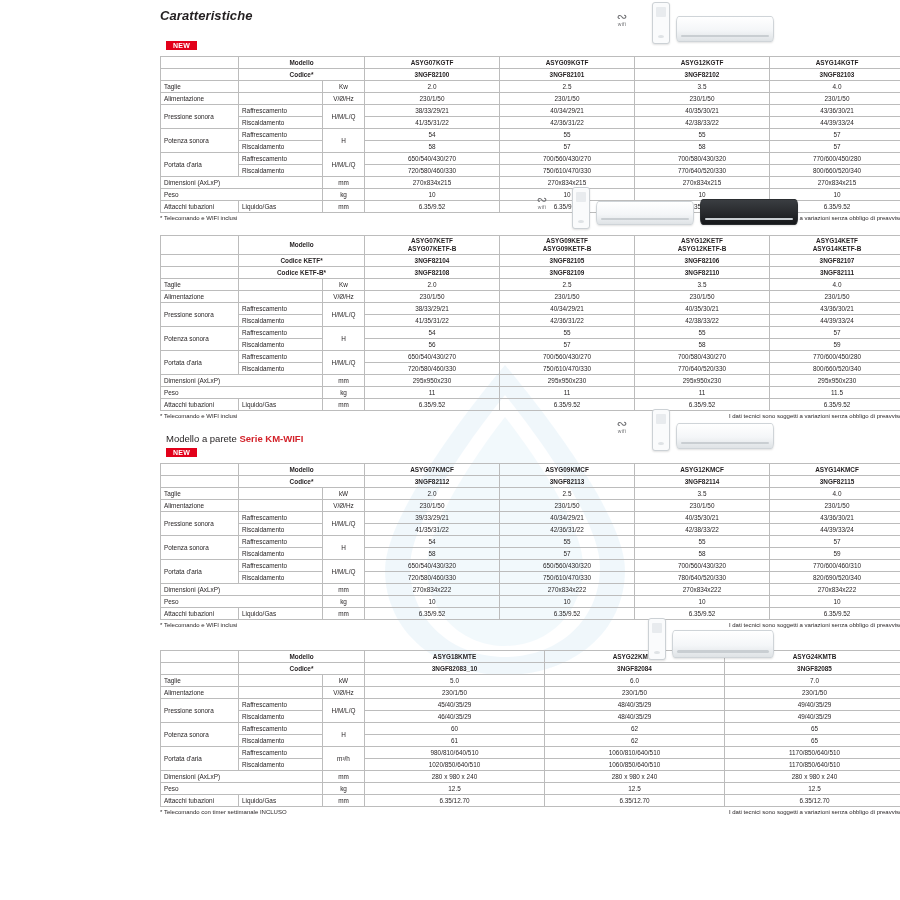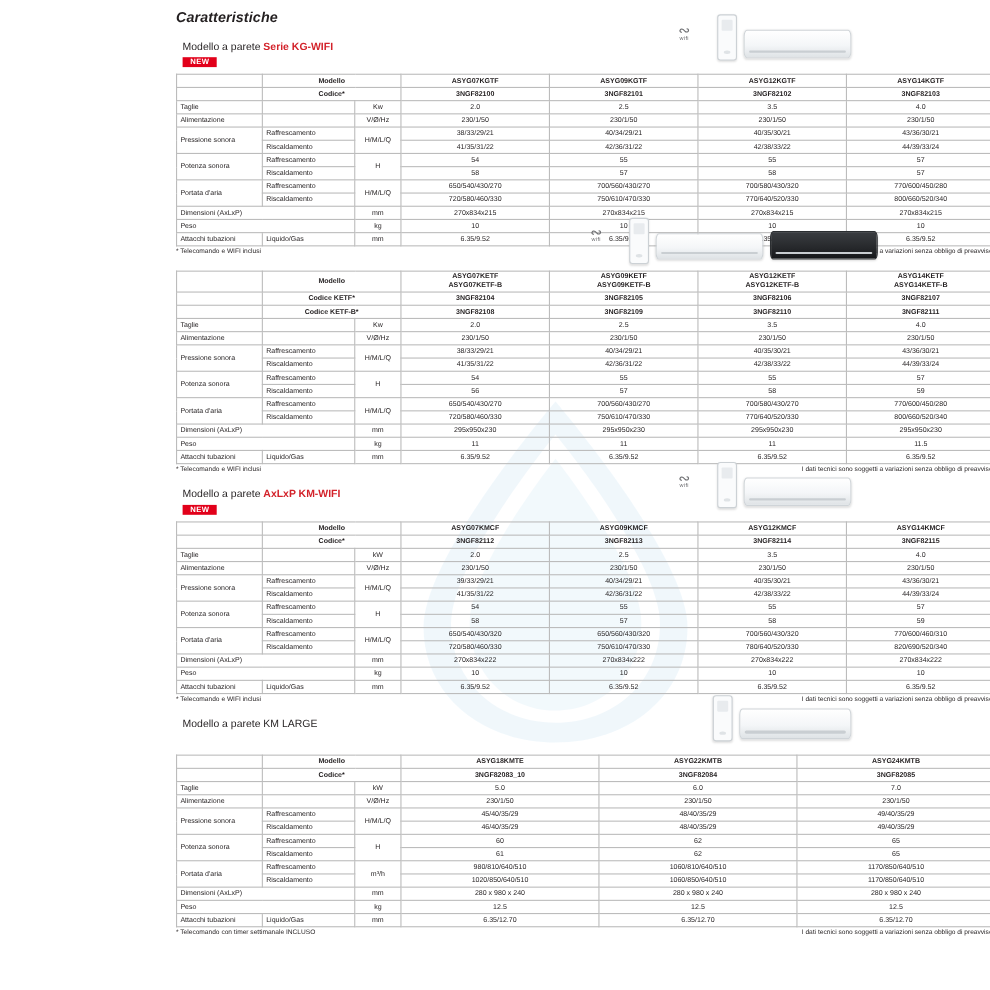--- a/index.html
+++ b/index.html
@@ -100,23 +100,20 @@
     <path d="M150 40 C150 40 55 155 55 212 C55 266 98 302 150 302 C202 302 245 266 245 212 C245 155 150 40 150 40 Z" fill="#ffffff"></path>
     <path d="M150 62 C150 62 72 160 72 211 C72 259 108 291 150 291 C192 291 228 259 228 211 C228 160 150 62 150 62 Z" fill="#d7ecf8"></path>
   </svg>
 
   <div class="content">
 
   <h1 class="title">Caratteristiche</h1>
 
   <div class="section">
     <div class="sec-head">
-      <div class="sec-title">
-        <span class="plain">Modello a parete </span><span class="bold">Serie KG-WIFI</span>
-      </div>
       <div class="newbadge">NEW</div>
     </div>
 
     <div class="imgrow">
       <div class="wifi-ic" style="left:608px;top:-38px;width:28px;">
         <span class="w">∾</span>
             <span class="t">wifi</span>
       </div>
       <div class="remote" style="left:652px;top:-48px;width:16px;height:40px;"></div>
       <div class="ac-unit" style="left:676px;top:-34px;width:96px;height:24px;"></div>
@@ -390,21 +387,21 @@
     </table>
     <div class="footnote">
       <span>* Telecomando e WIFI inclusi</span>
       <span class="right">I dati tecnici sono soggetti a variazioni senza obbligo di preavviso.</span>
     </div>
   </div>
 
   <div class="section">
     <div class="sec-head">
       <div class="sec-title">
-        <span class="plain">Modello a parete </span><span class="bold">AxLxP KM-WIFI</span>
+        <span class="plain">Modello a parete </span><span class="bold">Serie KM-WIFI</span>
       </div>
       <div class="newbadge">NEW</div>
     </div>
 
     <div class="imgrow">
       <div class="wifi-ic" style="left:608px;top:-38px;width:28px;">
         <span class="w">∾</span>
             <span class="t">wifi</span>
       </div>
       <div class="remote" style="left:652px;top:-48px;width:16px;height:40px;"></div>
@@ -531,25 +528,20 @@
             </tr>
       </tbody>
     </table>
     <div class="footnote">
       <span>* Telecomando e WIFI inclusi</span>
       <span class="right">I dati tecnici sono soggetti a variazioni senza obbligo di preavviso.</span>
     </div>
   </div>
 
   <div class="section">
-    <div class="sec-head">
-      <div class="sec-title">
-        <span class="plain">Modello a parete </span><span class="plain">KM LARGE</span>
-      </div>
-    </div>
 
     <div class="imgrow">
       <div class="remote" style="left:648px;top:-32px;width:16px;height:40px;"></div>
       <div class="ac-unit" style="left:672px;top:-20px;width:100px;height:26px;"></div>
     </div>
 
     <table class="spec" style="margin-top:22px;">
       <colgroup>
             <col style="width:78px">
             <col style="width:84px">

